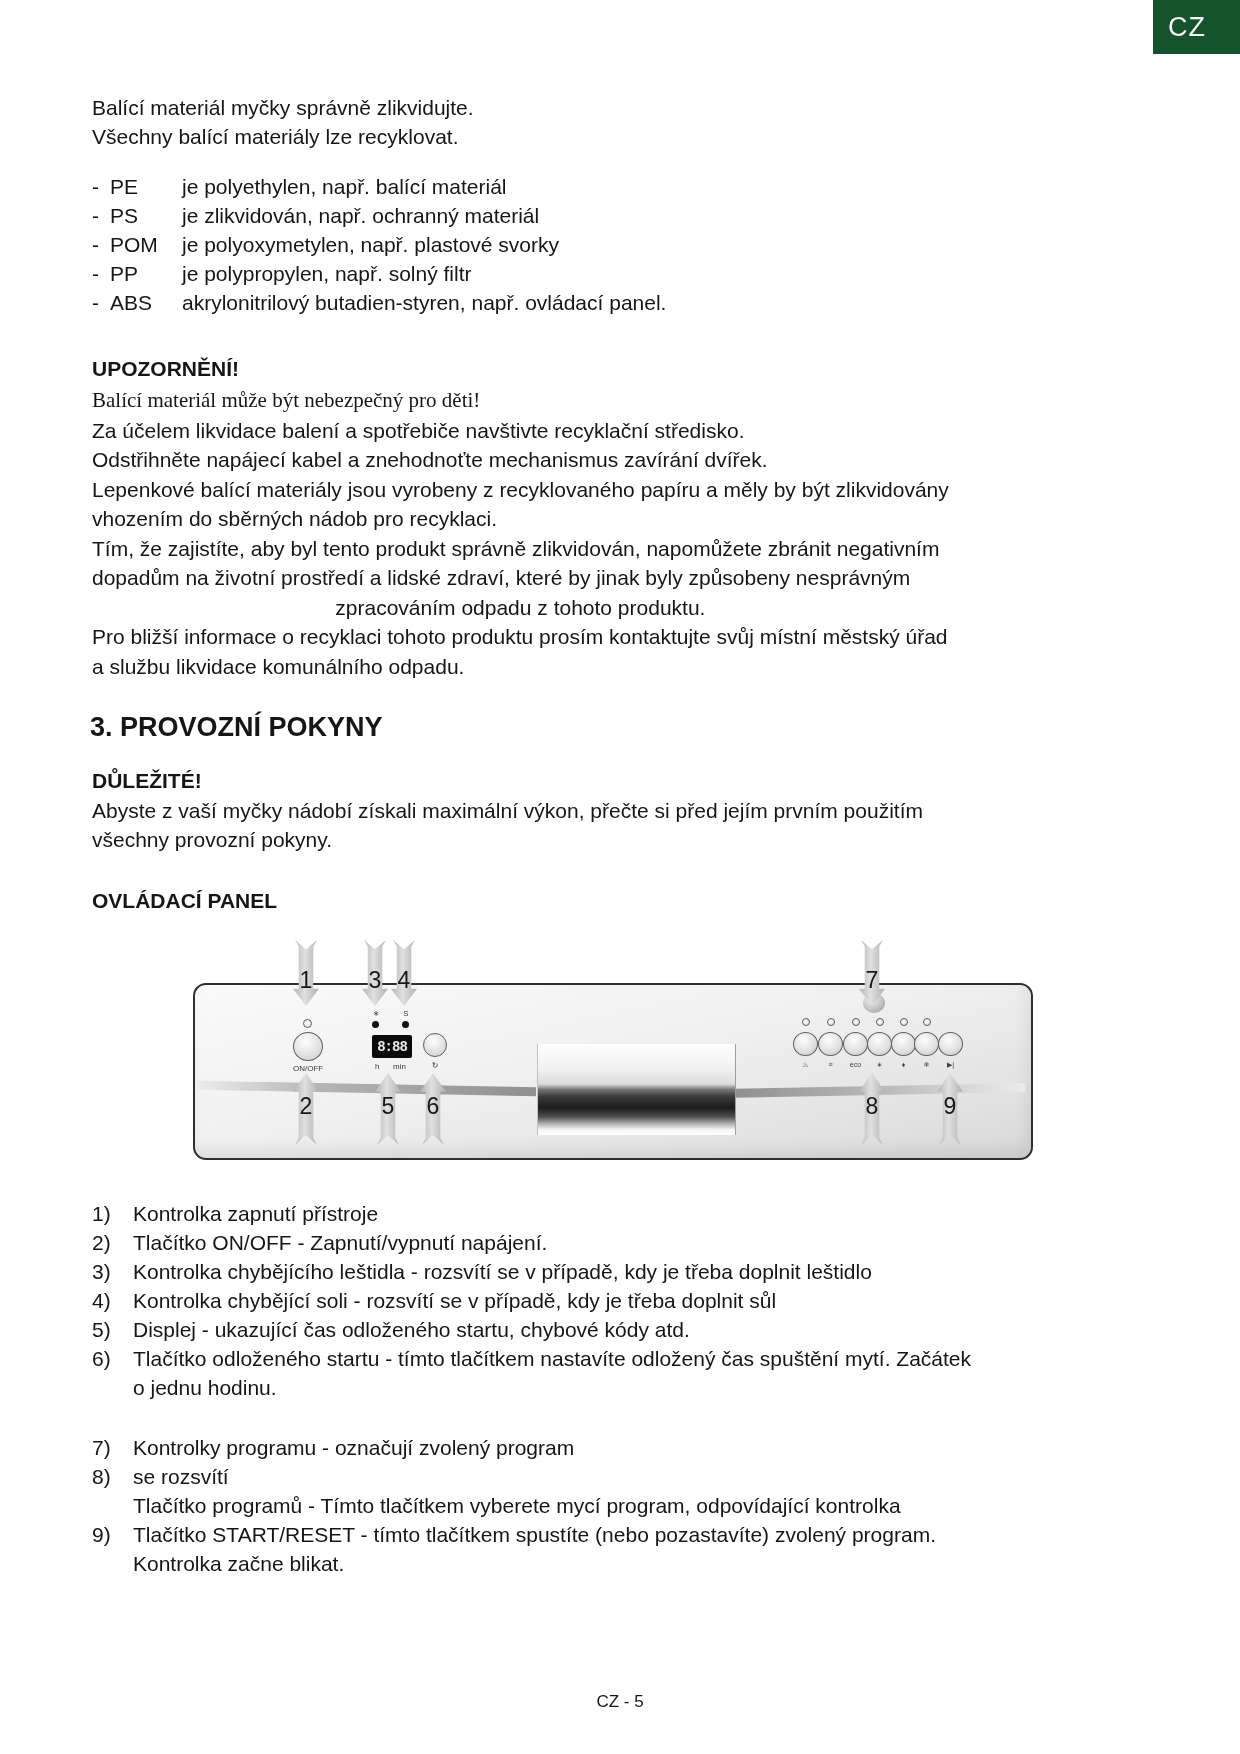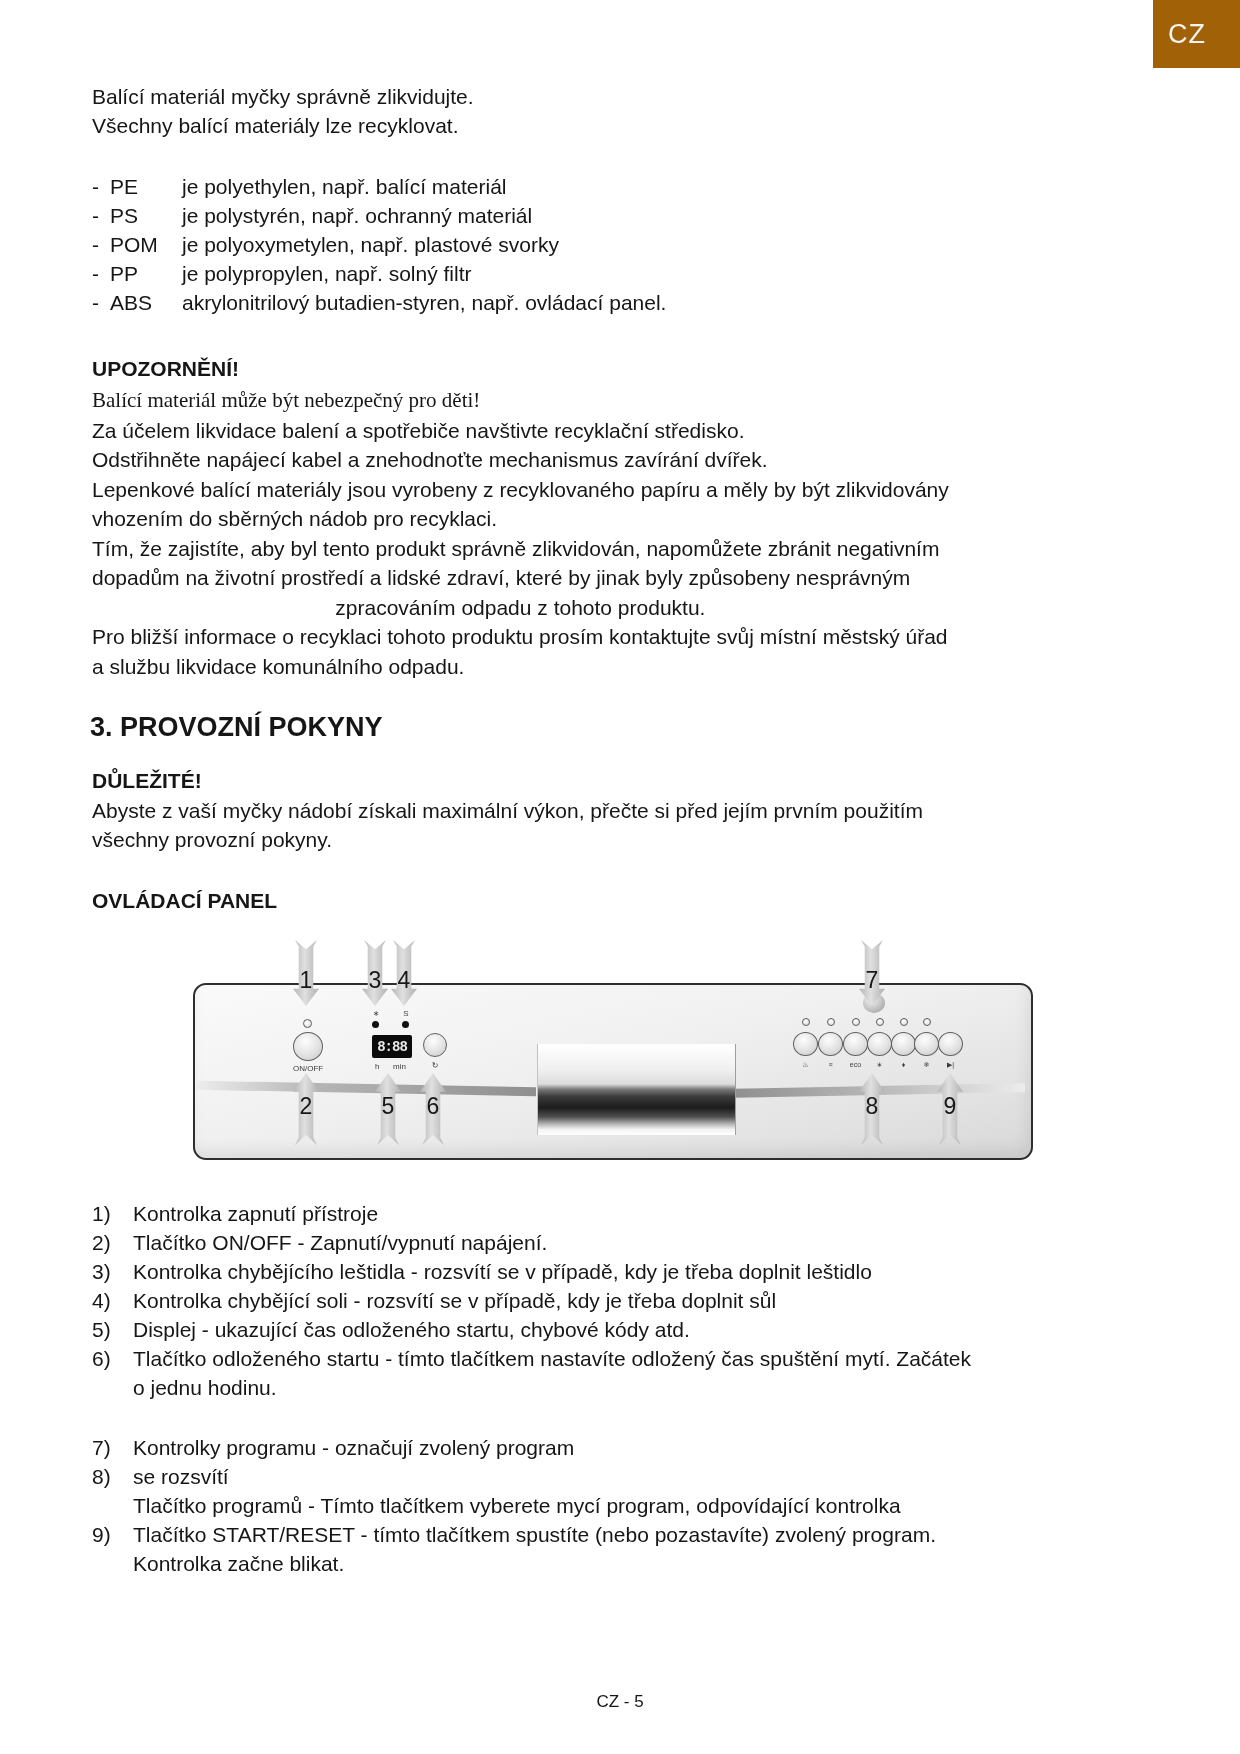--- a/index.html
+++ b/index.html
@@ -7,21 +7,21 @@
     position:relative;width:1240px;height:1754px;background:#ffffff;
     font-family:"Liberation Sans", sans-serif;color:#161616;overflow:hidden;
     margin:0 auto;
   }
   .abs{position:absolute;}
   .line{height:29px;line-height:29px;white-space:nowrap;}
   .body-text{font-size:21px;}
   .bold{font-weight:bold;}
 
   
-  .cz-badge{left:1153px;top:0;width:87px;height:68px;background:#a16207;
+  .cz-badge{left:1153px;top:0;width:87px;height:54px;background:#14532d;
     display:flex;align-items:center;}
   .cz-badge span{color:#f4f4f4;font-size:27px;padding-left:15px;letter-spacing:1px;}
 
   
   .abbr-row{display:flex;}
   .abbr-dash{width:18px;}
   .abbr-code{width:72px;}
 
   
   .li{display:flex;font-size:21px;}
@@ -84,35 +84,35 @@
 </style>
 </head>
 <body>
 
 <div class="page">
 
   <div class="abs cz-badge">
     <span>CZ</span>
   </div>
 
-  <div class="abs body-text" style="left:92px;top:82px;">
+  <div class="abs body-text" style="left:92px;top:93px;">
     <div class="line">Balící materiál myčky správně zlikvidujte.</div>
     <div class="line">Všechny balící materiály lze recyklovat.</div>
   </div>
 
   <div class="abs body-text" style="left:92px;top:172px;">
     <div class="abbr-row line">
       <span class="abbr-dash">-</span>
       <span class="abbr-code">PE</span>
       <span>je polyethylen, např. balící materiál</span>
     </div>
     <div class="abbr-row line">
       <span class="abbr-dash">-</span>
       <span class="abbr-code">PS</span>
-      <span>je polystyrén, např. ochranný materiál</span>
+      <span>je zlikvidován, např. ochranný materiál</span>
     </div>
     <div class="abbr-row line">
       <span class="abbr-dash">-</span>
       <span class="abbr-code">POM</span>
       <span>je polyoxymetylen, např. plastové svorky</span>
     </div>
     <div class="abbr-row line">
       <span class="abbr-dash">-</span>
       <span class="abbr-code">PP</span>
       <span>je polypropylen, např. solný filtr</span>

